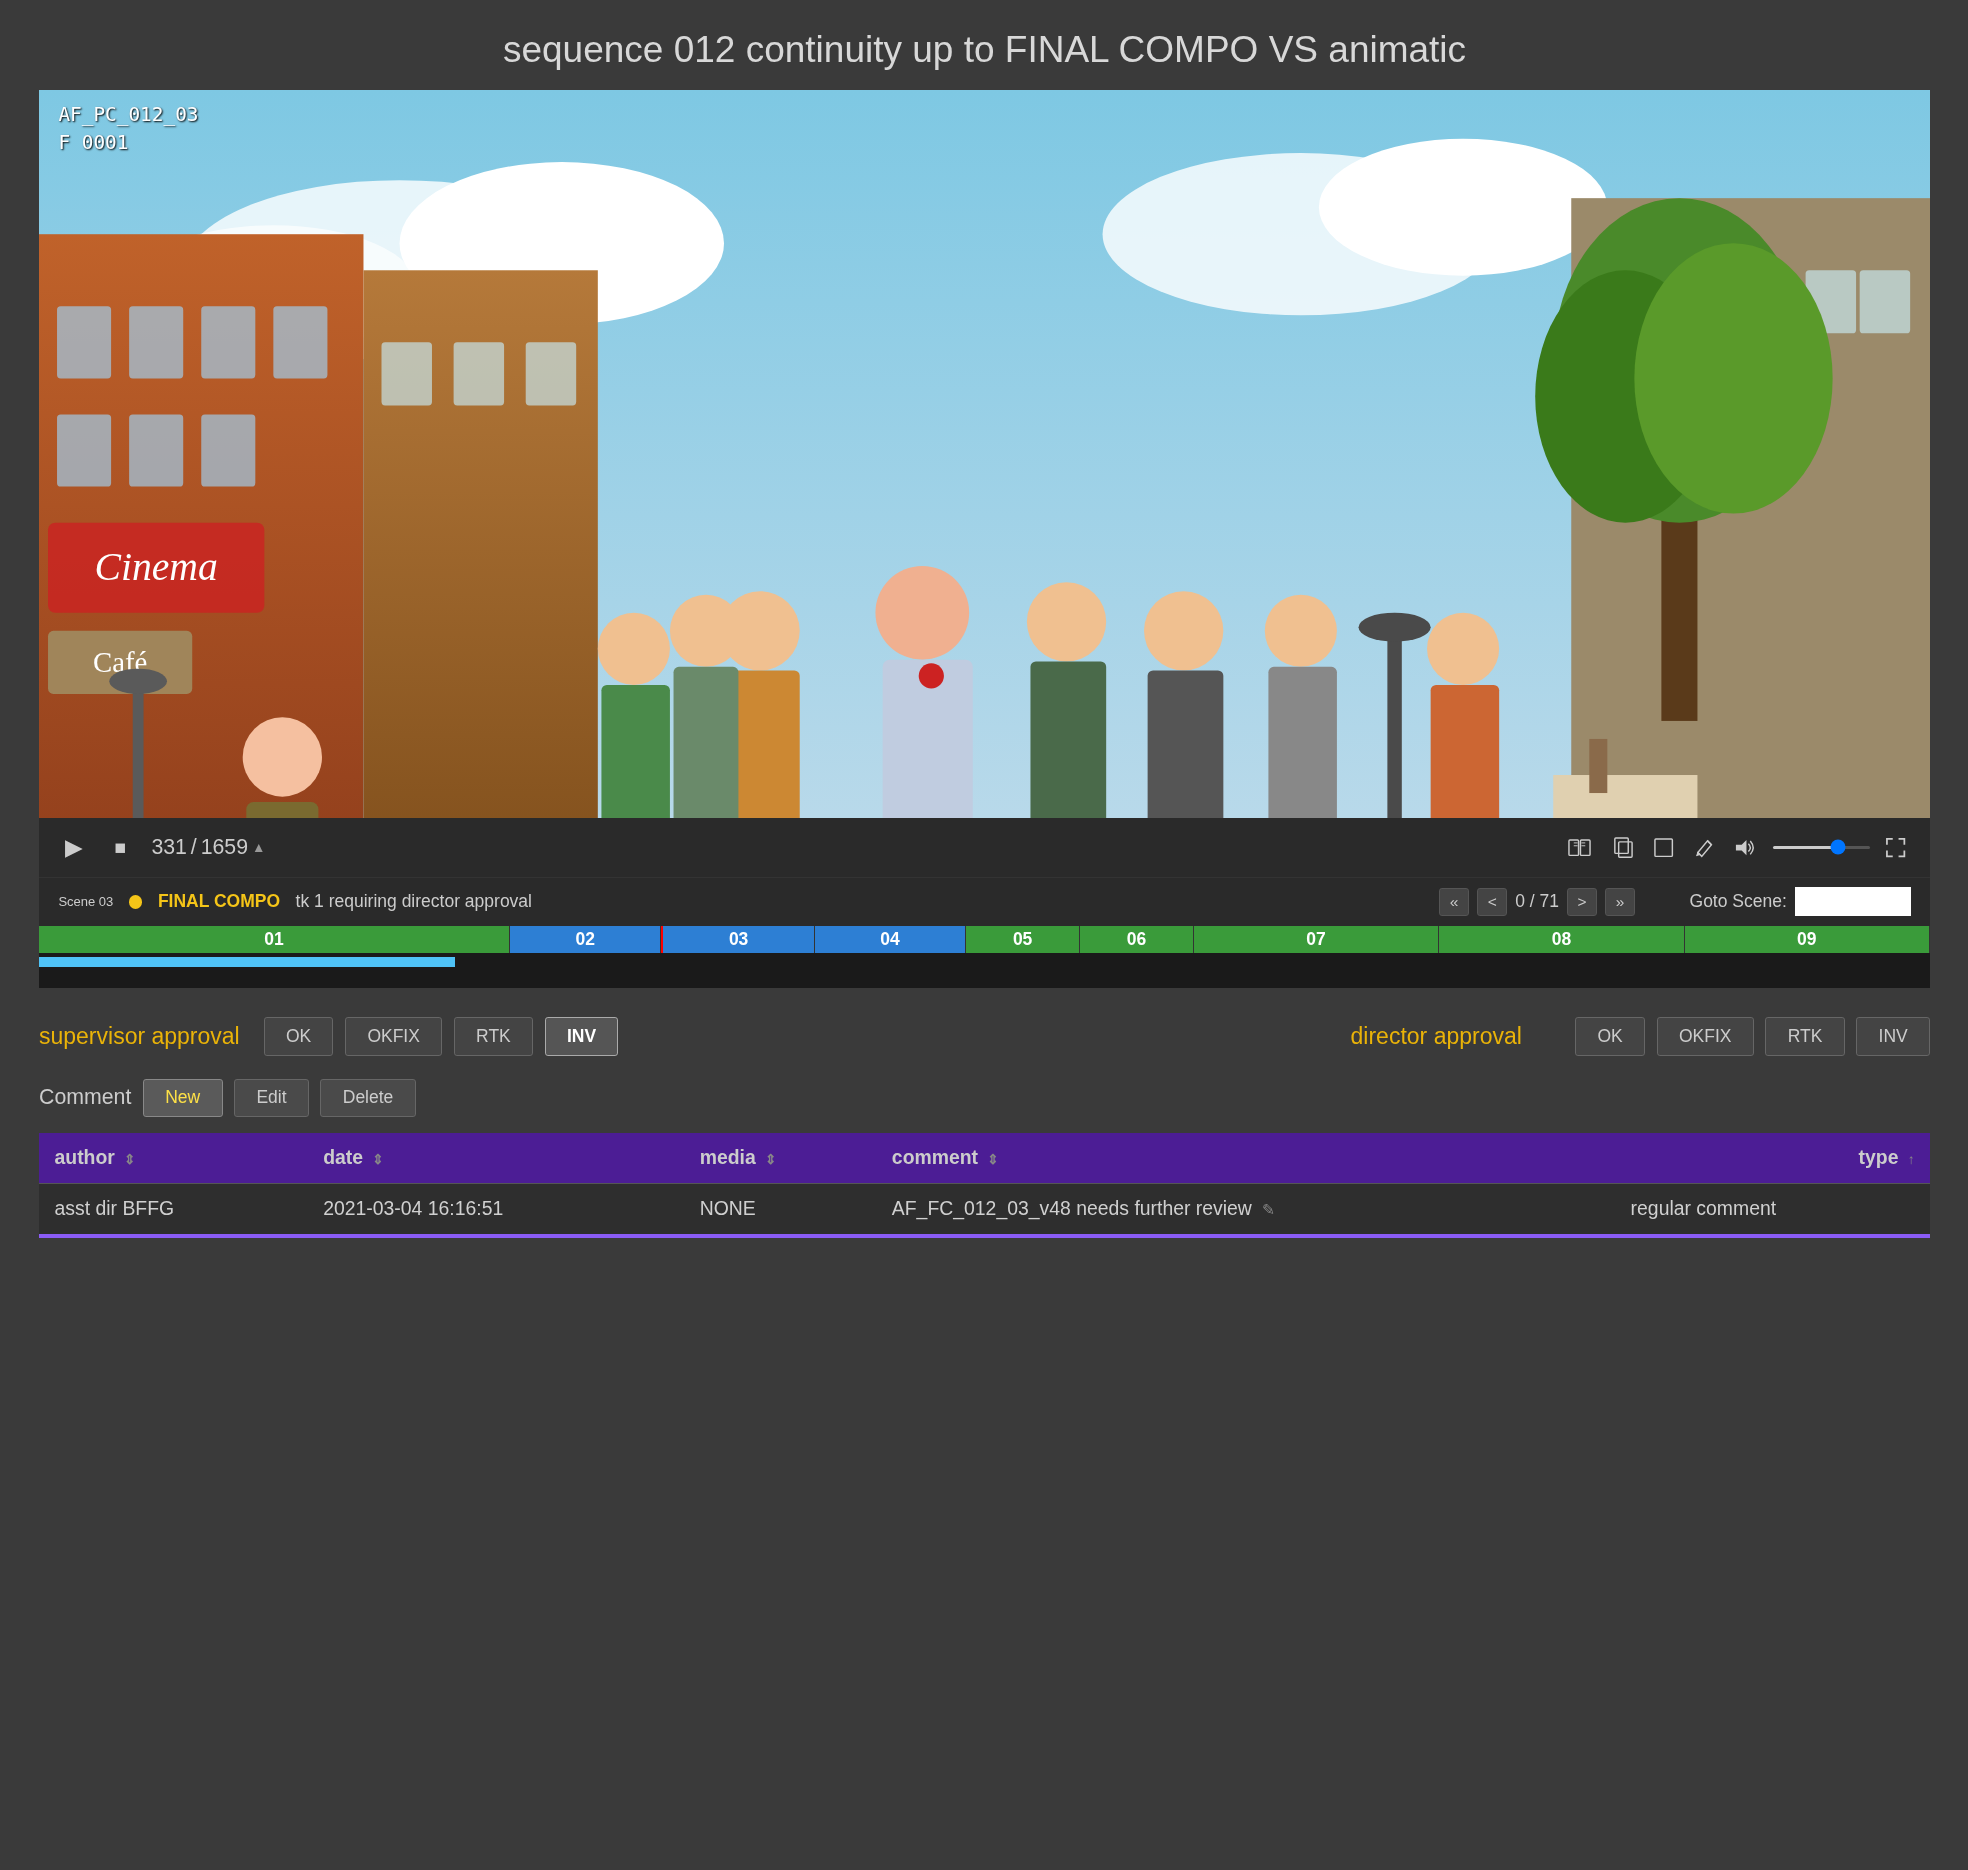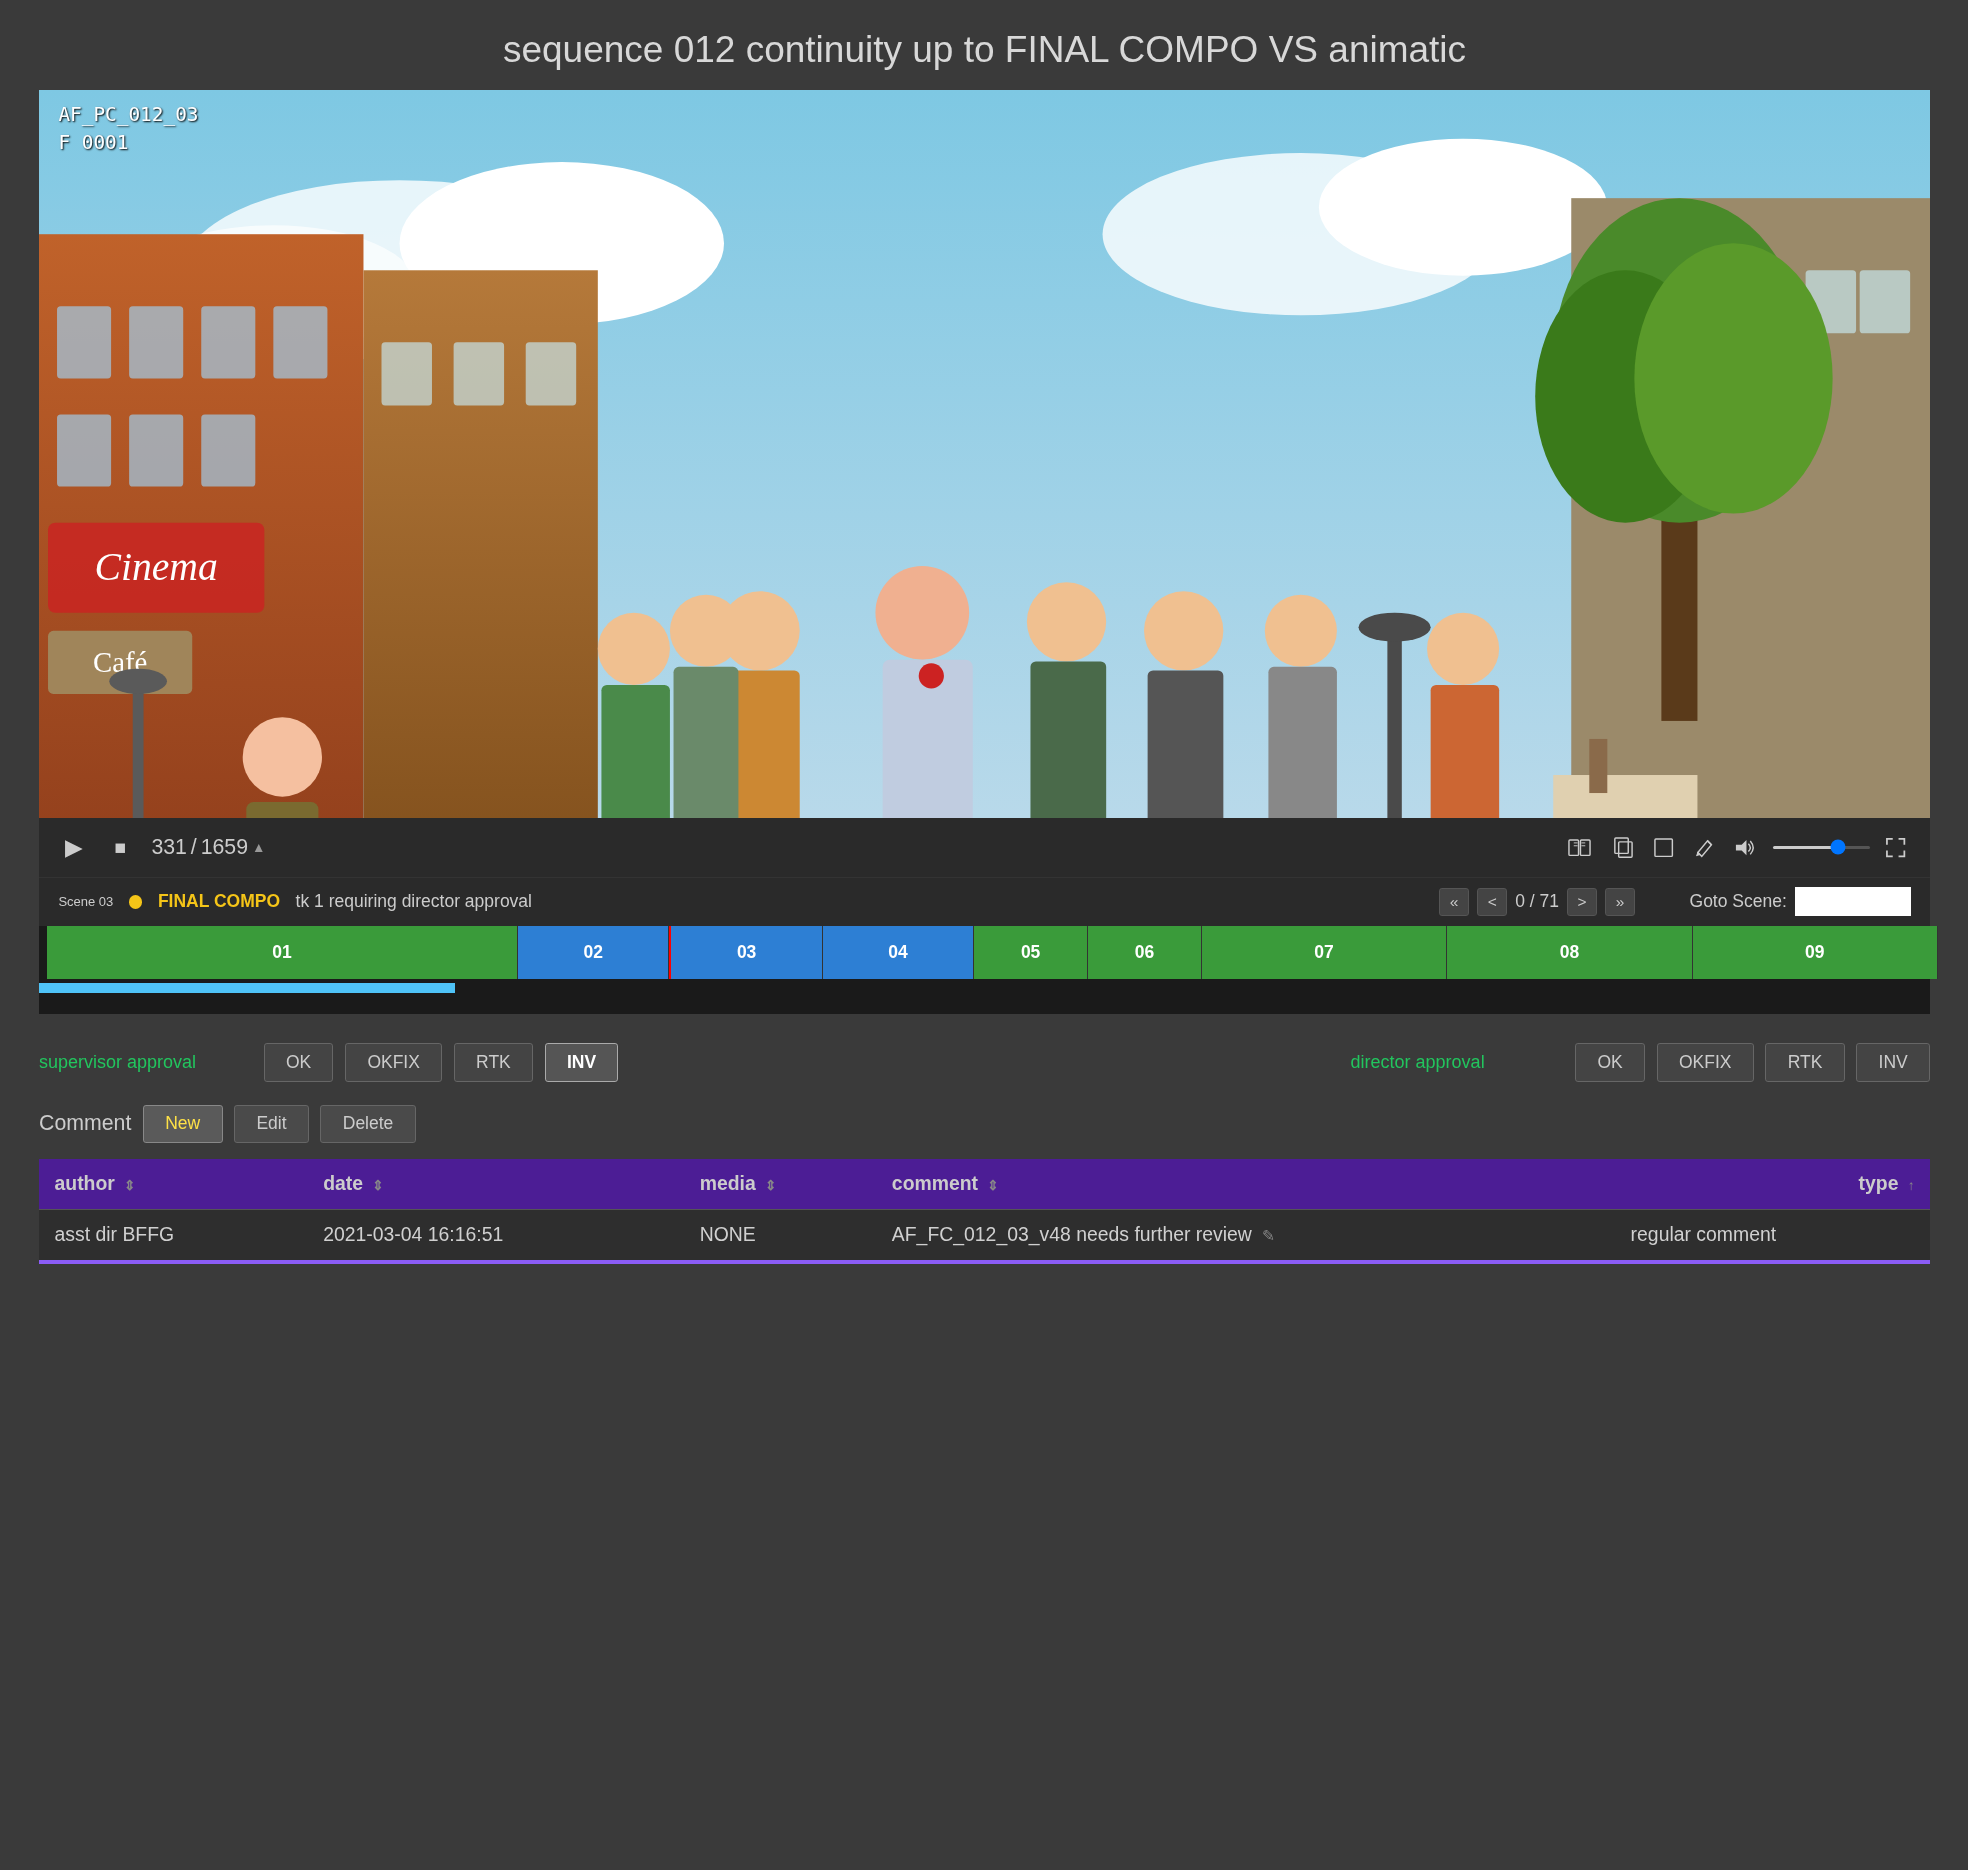--- a/index.html
+++ b/index.html
@@ -160,23 +160,22 @@
       font-size: 15.5px;
     }
 
     .timeline-bar {
       margin: 0 39px;
       background: #1a1a1a;
     }
 
     .scene-segments {
       display: flex;
-      height: 53px;
+      height: 27px;
       width: 100%;
-      margin-left: 8px;
     }
 
     .seg {
       display: flex;
       align-items: center;
       justify-content: center;
       font-size: 17.5px;
       color: #fff;
       font-weight: bold;
       cursor: pointer;
@@ -204,21 +203,21 @@
       padding: 29px 0 0 0;
     }
 
     .approval-row {
       display: flex;
       align-items: center;
       gap: 11.6px;
       margin-bottom: 23px;
     }
 
-    .approval-label { font-size: 18px; color: #22c55e; min-width: 213px; }
+    .approval-label { font-size: 23px; color: #eab308; min-width: 213px; }
 
     .appr-btn {
       padding: 7.8px 21.3px;
       font-size: 17.5px;
       border: 1px solid #666;
       background: #444;
       color: #ccc;
       cursor: pointer;
       border-radius: 2.9px;
     }

